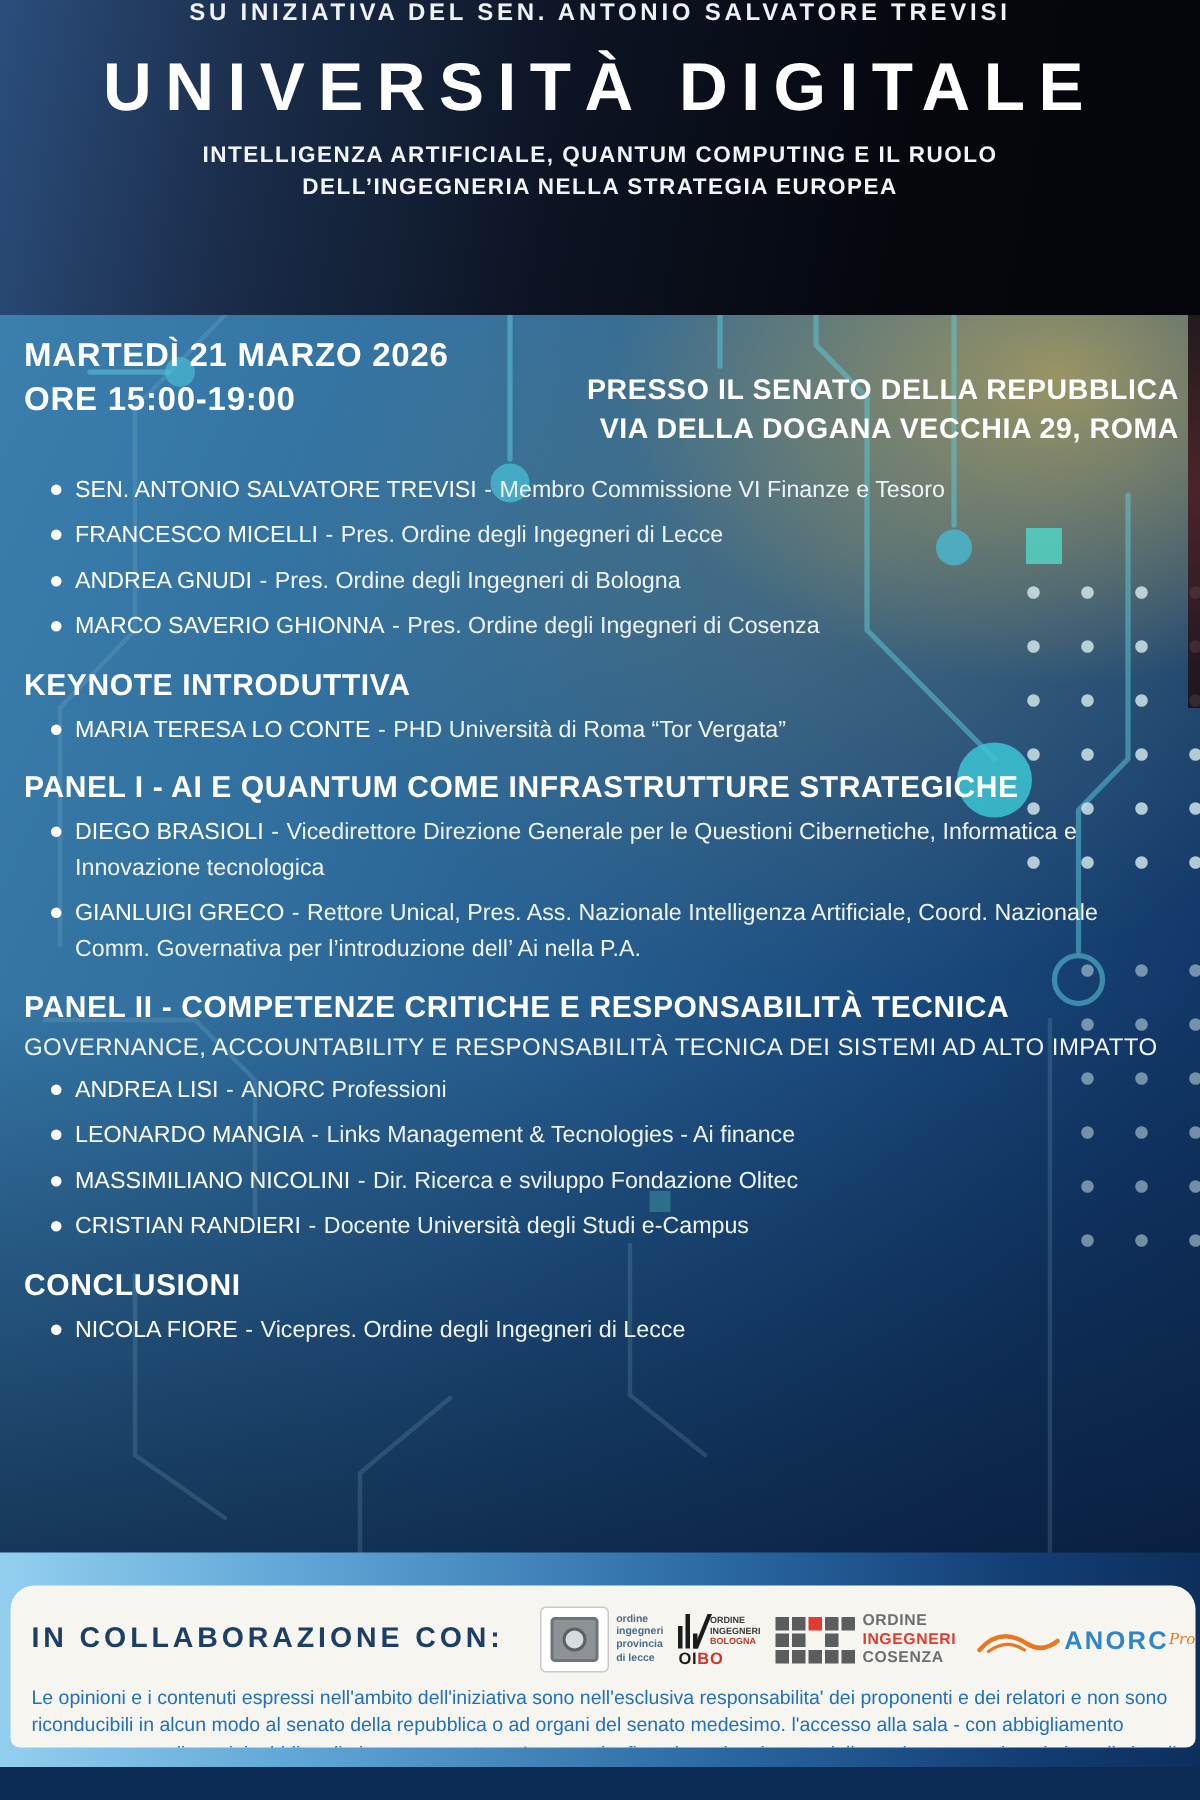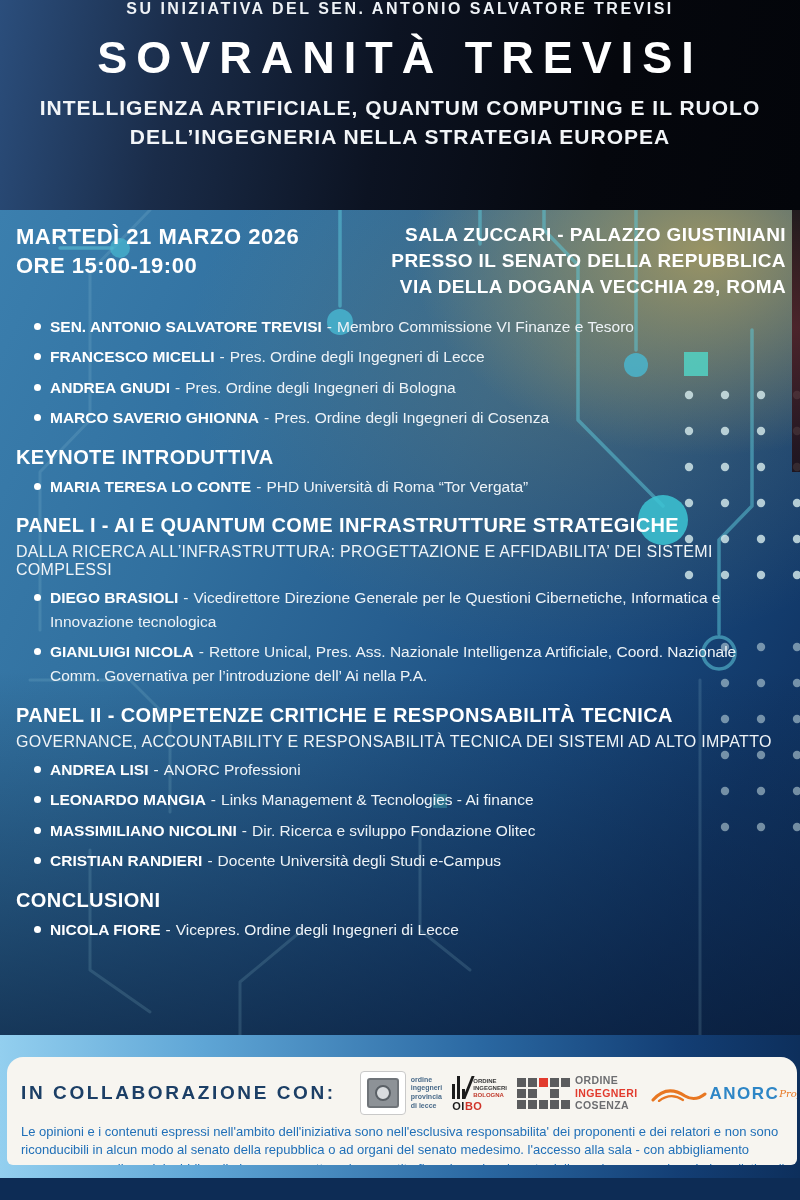--- a/index.html
+++ b/index.html
@@ -5,21 +5,21 @@
   html,body{margin:0;padding:0;}
   body{width:800px;height:1200px;overflow:hidden;font-family:"Liberation Sans",sans-serif;background:#0d2c55;}
   .page{position:relative;width:800px;height:1200px;overflow:hidden;}
 
   
   .hdr{position:absolute;top:0;left:0;width:800px;height:210px;
        background:linear-gradient(100deg,#2b4e7c 0%,#1a2c49 22%,#0c1322 48%,#05070d 75%,#03050a 100%);
        color:#fff;text-align:center;box-sizing:border-box;}
   .hdr-tag{font-size:16px;font-weight:700;letter-spacing:2.5px;color:#eef2f6;margin:0 0 14px;}
   .hdr-title{font-size:45px;font-weight:800;letter-spacing:9px;margin:0 0 10px;color:#ffffff;}
-  .hdr-sub{font-size:21px;font-weight:700;letter-spacing:1px;line-height:1.38;margin:0;color:#f2f5f8;}
+  .hdr-sub{font-size:15px;font-weight:700;letter-spacing:1px;line-height:1.38;margin:0;color:#f2f5f8;}
 
   
   .bdy{position:absolute;top:210px;left:0;width:800px;height:838px;color:#fff;box-sizing:border-box;
        background:linear-gradient(115deg,#3b7fae 0%,#31709f 28%,#275f90 48%,#1a4a7d 68%,#113767 85%,#0d2d58 100%);
        overflow:hidden;}
   .bdy::before{content:"";position:absolute;inset:0;
        background:radial-gradient(430px 300px at 88% 5%, rgba(172,158,96,.85), rgba(172,158,96,0) 68%),
                   radial-gradient(560px 420px at 72% 18%, rgba(150,145,95,.30), rgba(150,145,95,0) 70%),
                   linear-gradient(180deg, rgba(10,30,60,0) 55%, rgba(9,27,55,.45) 85%, rgba(8,24,50,.65) 100%);}
   .decor{position:absolute;inset:0;}
@@ -31,21 +31,21 @@
   .evt-date{font-size:22px;font-weight:800;letter-spacing:.5px;line-height:1.32;text-align:left;}
   .evt-venue{font-size:19px;font-weight:800;letter-spacing:.4px;line-height:1.38;text-align:right;}
 
   .sec{margin-top:16px;}
   .sec:first-of-type{margin-top:6px;}
   .sec-title{font-size:20px;font-weight:800;letter-spacing:.4px;margin:0 0 6px;}
   .sec-sub{font-size:16px;font-weight:400;letter-spacing:.3px;margin:0 0 7px;color:#f0f4f7;}
   .items{list-style:none;margin:0;padding:0;max-width:762px;}
   .item{position:relative;padding-left:34px;font-size:15.5px;line-height:1.52;margin-bottom:7px;color:#eef3f7;}
   .dot{position:absolute;left:18px;top:8px;width:7px;height:7px;border-radius:50%;background:#ffffff;}
-  .nm{font-weight:700;color:#ffffff;}
+  .nm{font-weight:400;color:#ffffff;}
   .sep{margin:0 5px;}
 
   
   .ftr{position:absolute;top:1035px;left:0;width:800px;height:143px;
        background:linear-gradient(90deg,#93cfef 0%,#5fa6d6 25%,#2a68a2 60%,#133e74 85%,#0d2f5c 100%);}
   .panel{position:absolute;top:22px;bottom:13px;left:7px;right:3px;background:#f7f5f0;
        border-radius:16px 16px 6px 6px;box-sizing:border-box;padding:8px 10px 4px 14px;overflow:hidden;}
   .collab-row{display:flex;align-items:center;height:56px;}
   .collab-label{font-size:19px;font-weight:700;letter-spacing:2.6px;color:#1c3f66;white-space:nowrap;}
   .logos{display:flex;align-items:center;flex:1;justify-content:space-between;padding-left:24px;gap:10px;}
@@ -90,21 +90,21 @@
   .disc{margin-top:2px;font-size:13px;line-height:1.42;color:#2170b8;font-weight:500;}
   .disc p{margin:0;}
 </style>
 </head>
 <body>
 
 <div class="page">
 
   <div class="hdr">
     <p class="hdr-tag">SU INIZIATIVA DEL SEN. ANTONIO SALVATORE TREVISI</p>
-    <h1 class="hdr-title">SOVRANITÀ TREVISI</h1>
+    <h1 class="hdr-title">UNIVERSITÀ DIGITALE</h1>
     <p class="hdr-sub">
       <span>INTELLIGENZA ARTIFICIALE, QUANTUM COMPUTING E IL RUOLO</span><br>
       <span>DELL’INGEGNERIA NELLA STRATEGIA EUROPEA</span>
     </p>
   </div>
 
   <div class="bdy">
     <svg class="decor" width="800" height="838" viewBox="0 0 800 838" aria-hidden="true">
       <defs>
         <pattern id="dots" width="36" height="36" patternUnits="userSpaceOnUse">
@@ -139,21 +139,21 @@
     </svg>
     <div class="edge-strip"></div>
 
     <div class="content">
       <div class="evt-row">
         <div class="evt-date">
           <span>MARTEDÌ 21 MARZO 2026</span><br>
           <span>ORE 15:00-19:00</span>
         </div>
         <div class="evt-venue">
-          <span>SALA ZUCCARI - PALAZZO GIUSTINIANI</span><br>
+          <br>
           <span>PRESSO IL SENATO DELLA REPUBBLICA</span><br>
           <span>VIA DELLA DOGANA VECCHIA 29, ROMA</span>
         </div>
       </div>
 
       <section class="sec">
         <ul class="items">
           <li class="item"><i class="dot"></i><span class="nm">SEN. ANTONIO SALVATORE TREVISI</span><span class="sep">-</span><span class="role">Membro Commissione VI Finanze e Tesoro</span></li>
           <li class="item"><i class="dot"></i><span class="nm">FRANCESCO MICELLI</span><span class="sep">-</span><span class="role">Pres. Ordine degli Ingegneri di Lecce</span></li>
           <li class="item"><i class="dot"></i><span class="nm">ANDREA GNUDI</span><span class="sep">-</span><span class="role">Pres. Ordine degli Ingegneri di Bologna</span></li>
@@ -163,24 +163,23 @@
 
       <section class="sec">
         <h2 class="sec-title">KEYNOTE INTRODUTTIVA</h2>
         <ul class="items">
           <li class="item"><i class="dot"></i><span class="nm">MARIA TERESA LO CONTE</span><span class="sep">-</span><span class="role">PHD Università di Roma “Tor Vergata”</span></li>
         </ul>
       </section>
 
       <section class="sec">
         <h2 class="sec-title">PANEL I - AI E QUANTUM COME INFRASTRUTTURE STRATEGICHE</h2>
-        <p class="sec-sub">DALLA RICERCA ALL’INFRASTRUTTURA: PROGETTAZIONE E AFFIDABILITA’ DEI SISTEMI COMPLESSI</p>
         <ul class="items">
           <li class="item"><i class="dot"></i><span class="nm">DIEGO BRASIOLI</span><span class="sep">-</span><span class="role">Vicedirettore Direzione Generale per le Questioni Cibernetiche, Informatica e Innovazione tecnologica</span></li>
-          <li class="item"><i class="dot"></i><span class="nm">GIANLUIGI NICOLA</span><span class="sep">-</span><span class="role">Rettore Unical, Pres. Ass. Nazionale Intelligenza Artificiale, Coord. Nazionale Comm. Governativa per l’introduzione dell’ Ai nella P.A.</span></li>
+          <li class="item"><i class="dot"></i><span class="nm">GIANLUIGI GRECO</span><span class="sep">-</span><span class="role">Rettore Unical, Pres. Ass. Nazionale Intelligenza Artificiale, Coord. Nazionale Comm. Governativa per l’introduzione dell’ Ai nella P.A.</span></li>
         </ul>
       </section>
 
       <section class="sec">
         <h2 class="sec-title">PANEL II - COMPETENZE CRITICHE E RESPONSABILITÀ TECNICA</h2>
         <p class="sec-sub">GOVERNANCE, ACCOUNTABILITY E RESPONSABILITÀ TECNICA DEI SISTEMI AD ALTO IMPATTO</p>
         <ul class="items">
           <li class="item"><i class="dot"></i><span class="nm">ANDREA LISI</span><span class="sep">-</span><span class="role">ANORC Professioni</span></li>
           <li class="item"><i class="dot"></i><span class="nm">LEONARDO MANGIA</span><span class="sep">-</span><span class="role">Links Management &amp; Tecnologies - Ai finance</span></li>
           <li class="item"><i class="dot"></i><span class="nm">MASSIMILIANO NICOLINI</span><span class="sep">-</span><span class="role">Dir. Ricerca e sviluppo Fondazione Olitec</span></li>

